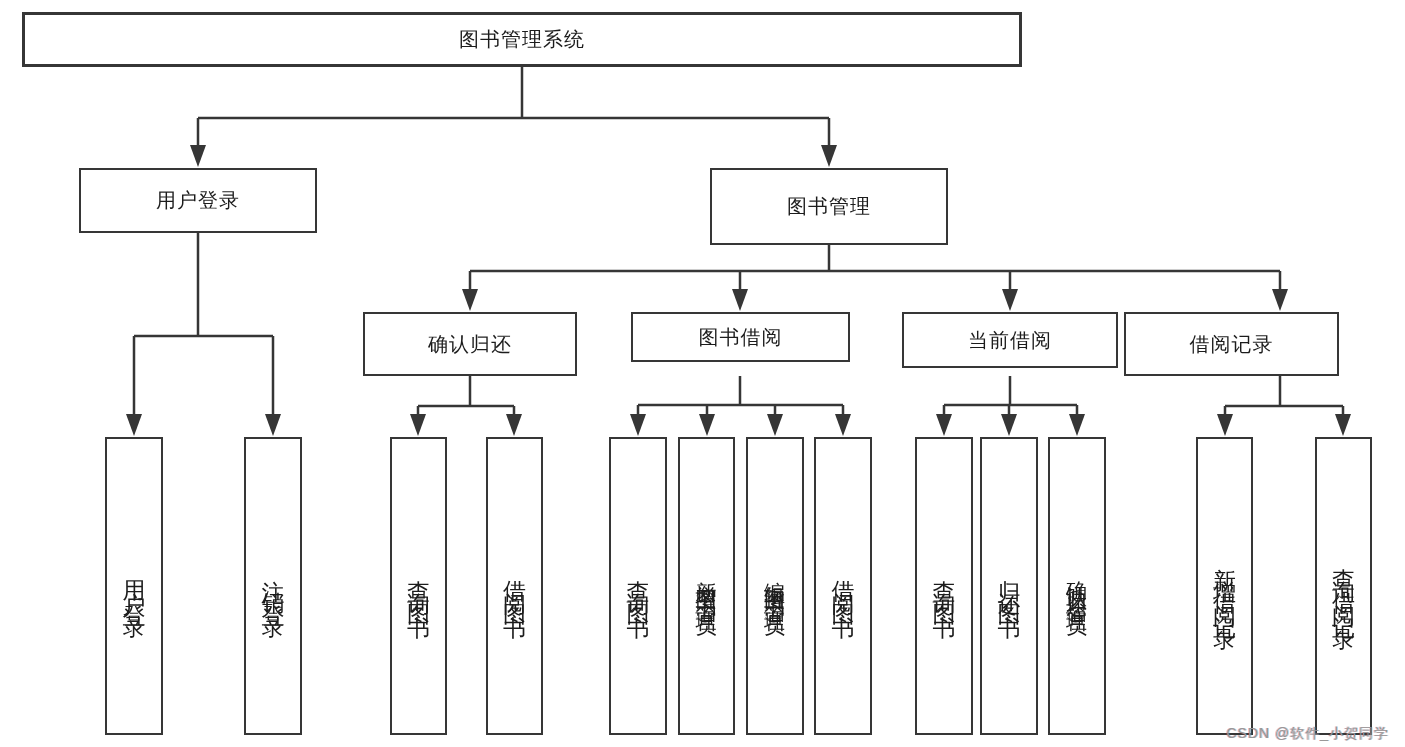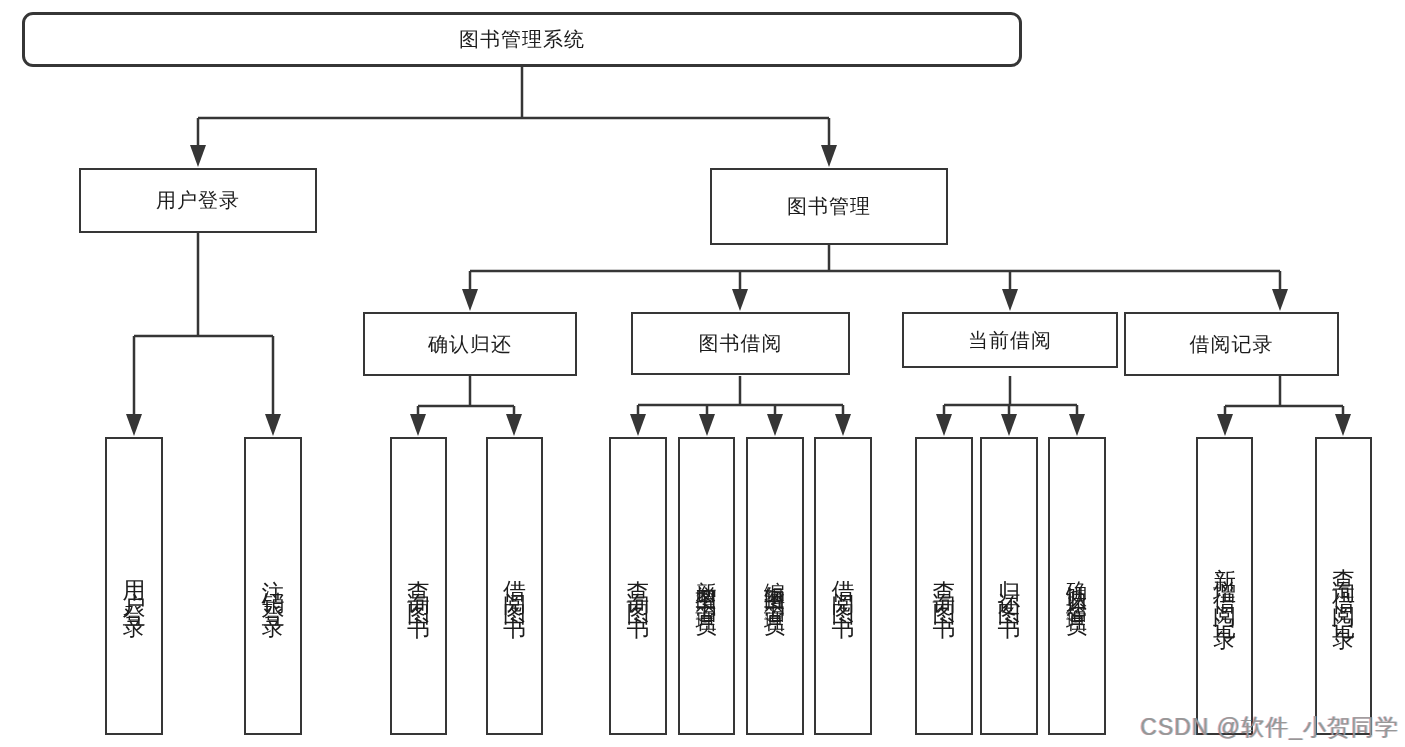--- a/index.html
+++ b/index.html
@@ -34,22 +34,22 @@
   }
   .vbox span{
     writing-mode:vertical-rl;
     text-orientation:mixed;
     font-size:23px;letter-spacing:12px;line-height:1;
     color:#1c1c1c;
   }
   .vbox.long span{font-size:21px;letter-spacing:5px;}
   .watermark{
     position:absolute;
-    right:6px;bottom:4px;
-    font-size:23px;letter-spacing:1px;
+    right:16px;bottom:4px;
+    font-size:14px;letter-spacing:1px;
     color:#979797;
     text-shadow:-1px 0 0 rgba(231,76,60,.40), 1px 0 0 rgba(52,152,219,.40);
     z-index:3;
     pointer-events:none;
   }
 </style>
 </head>
 <body>
 
 <div class="canvas">
@@ -90,35 +90,35 @@
       <polygon points="1001,414 1017,414 1009,436"></polygon>
       <polygon points="1069,414 1085,414 1077,436"></polygon>
     </g>
     <g class="wire">
       <path d="M1280 376 V406 M1225 406 H1343 M1225 406 V420 M1343 406 V420"></path>
       <polygon points="1217,414 1233,414 1225,436"></polygon>
       <polygon points="1335,414 1351,414 1343,436"></polygon>
     </g>
   </svg>
 
-  <div class="hbox root" style="left:22px;top:12px;width:1000px;height:55px;border-radius:11px;">
+  <div class="hbox root" style="left:22px;top:12px;width:1000px;height:55px;">
     <span>图书管理系统</span>
   </div>
 
   <div class="hbox" style="left:79px;top:168px;width:238px;height:65px;">
     <span>用户登录</span>
   </div>
   <div class="hbox" style="left:710px;top:168px;width:238px;height:77px;">
     <span>图书管理</span>
   </div>
 
   <div class="hbox" style="left:363px;top:312px;width:214px;height:64px;">
     <span>确认归还</span>
   </div>
-  <div class="hbox" style="left:631px;top:312px;width:219px;height:63px;">
+  <div class="hbox" style="left:631px;top:312px;width:219px;height:50px;">
     <span>图书借阅</span>
   </div>
   <div class="hbox" style="left:902px;top:312px;width:216px;height:56px;">
     <span>当前借阅</span>
   </div>
   <div class="hbox" style="left:1124px;top:312px;width:215px;height:64px;">
     <span>借阅记录</span>
   </div>
 
   <div class="vbox" style="left:105px;">

